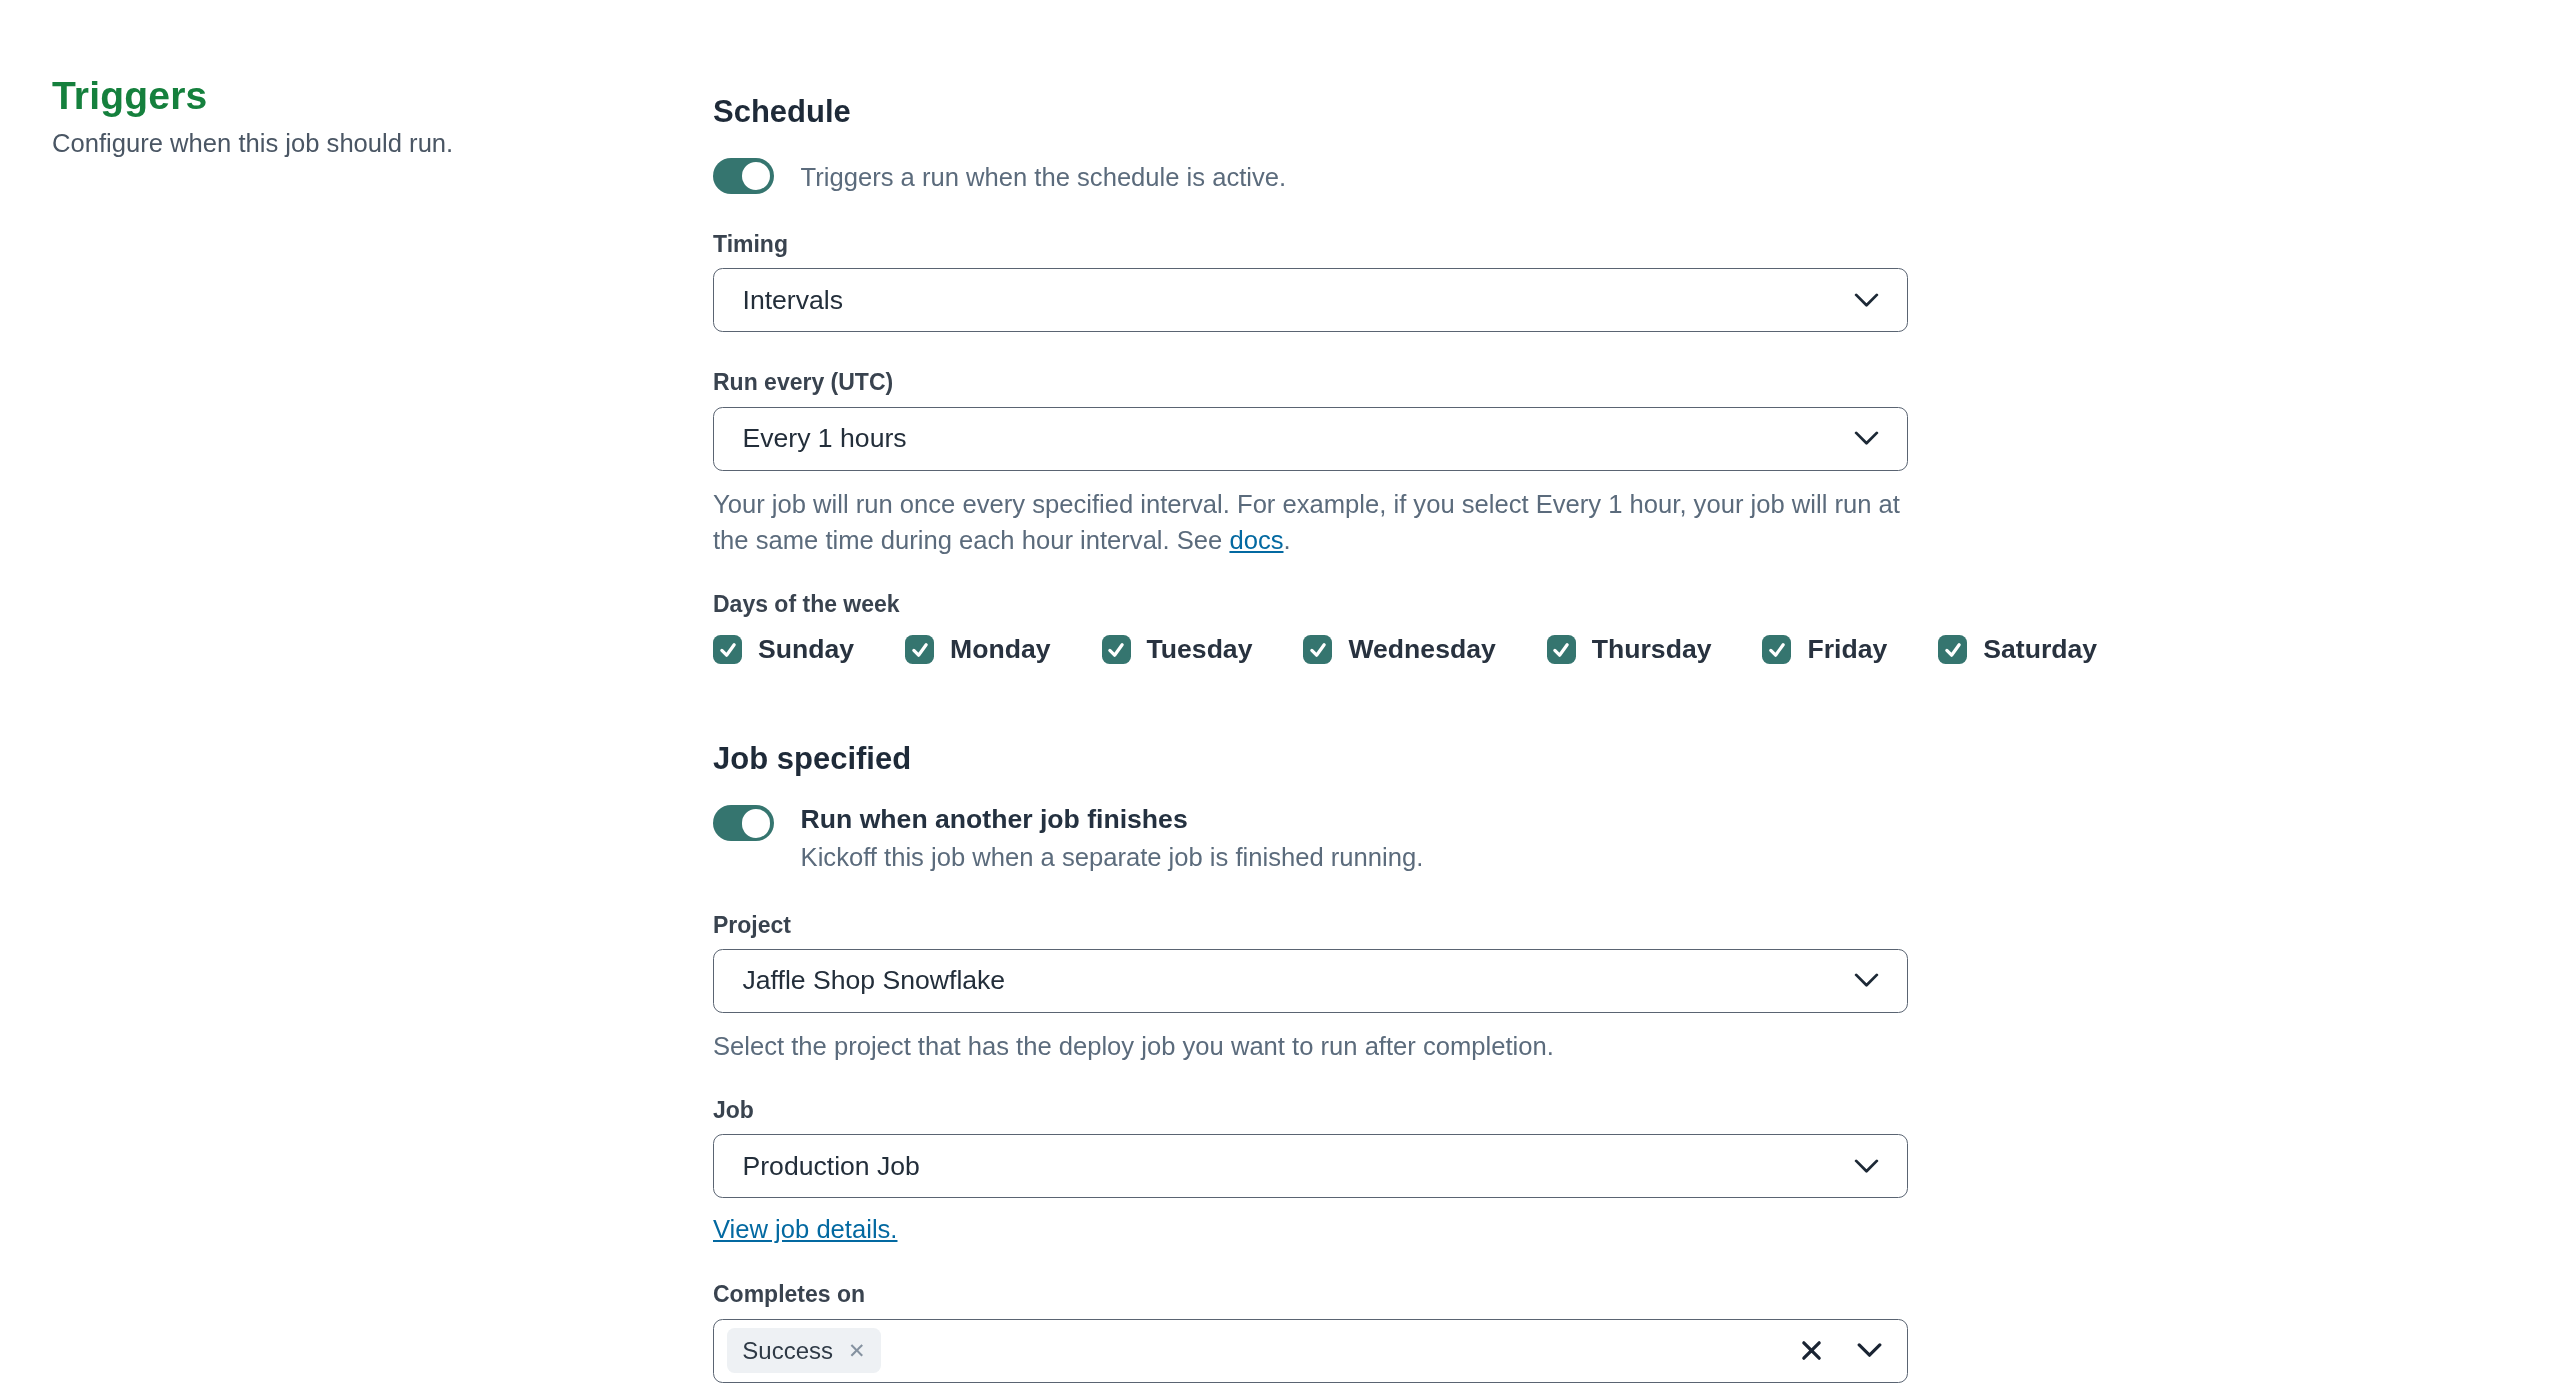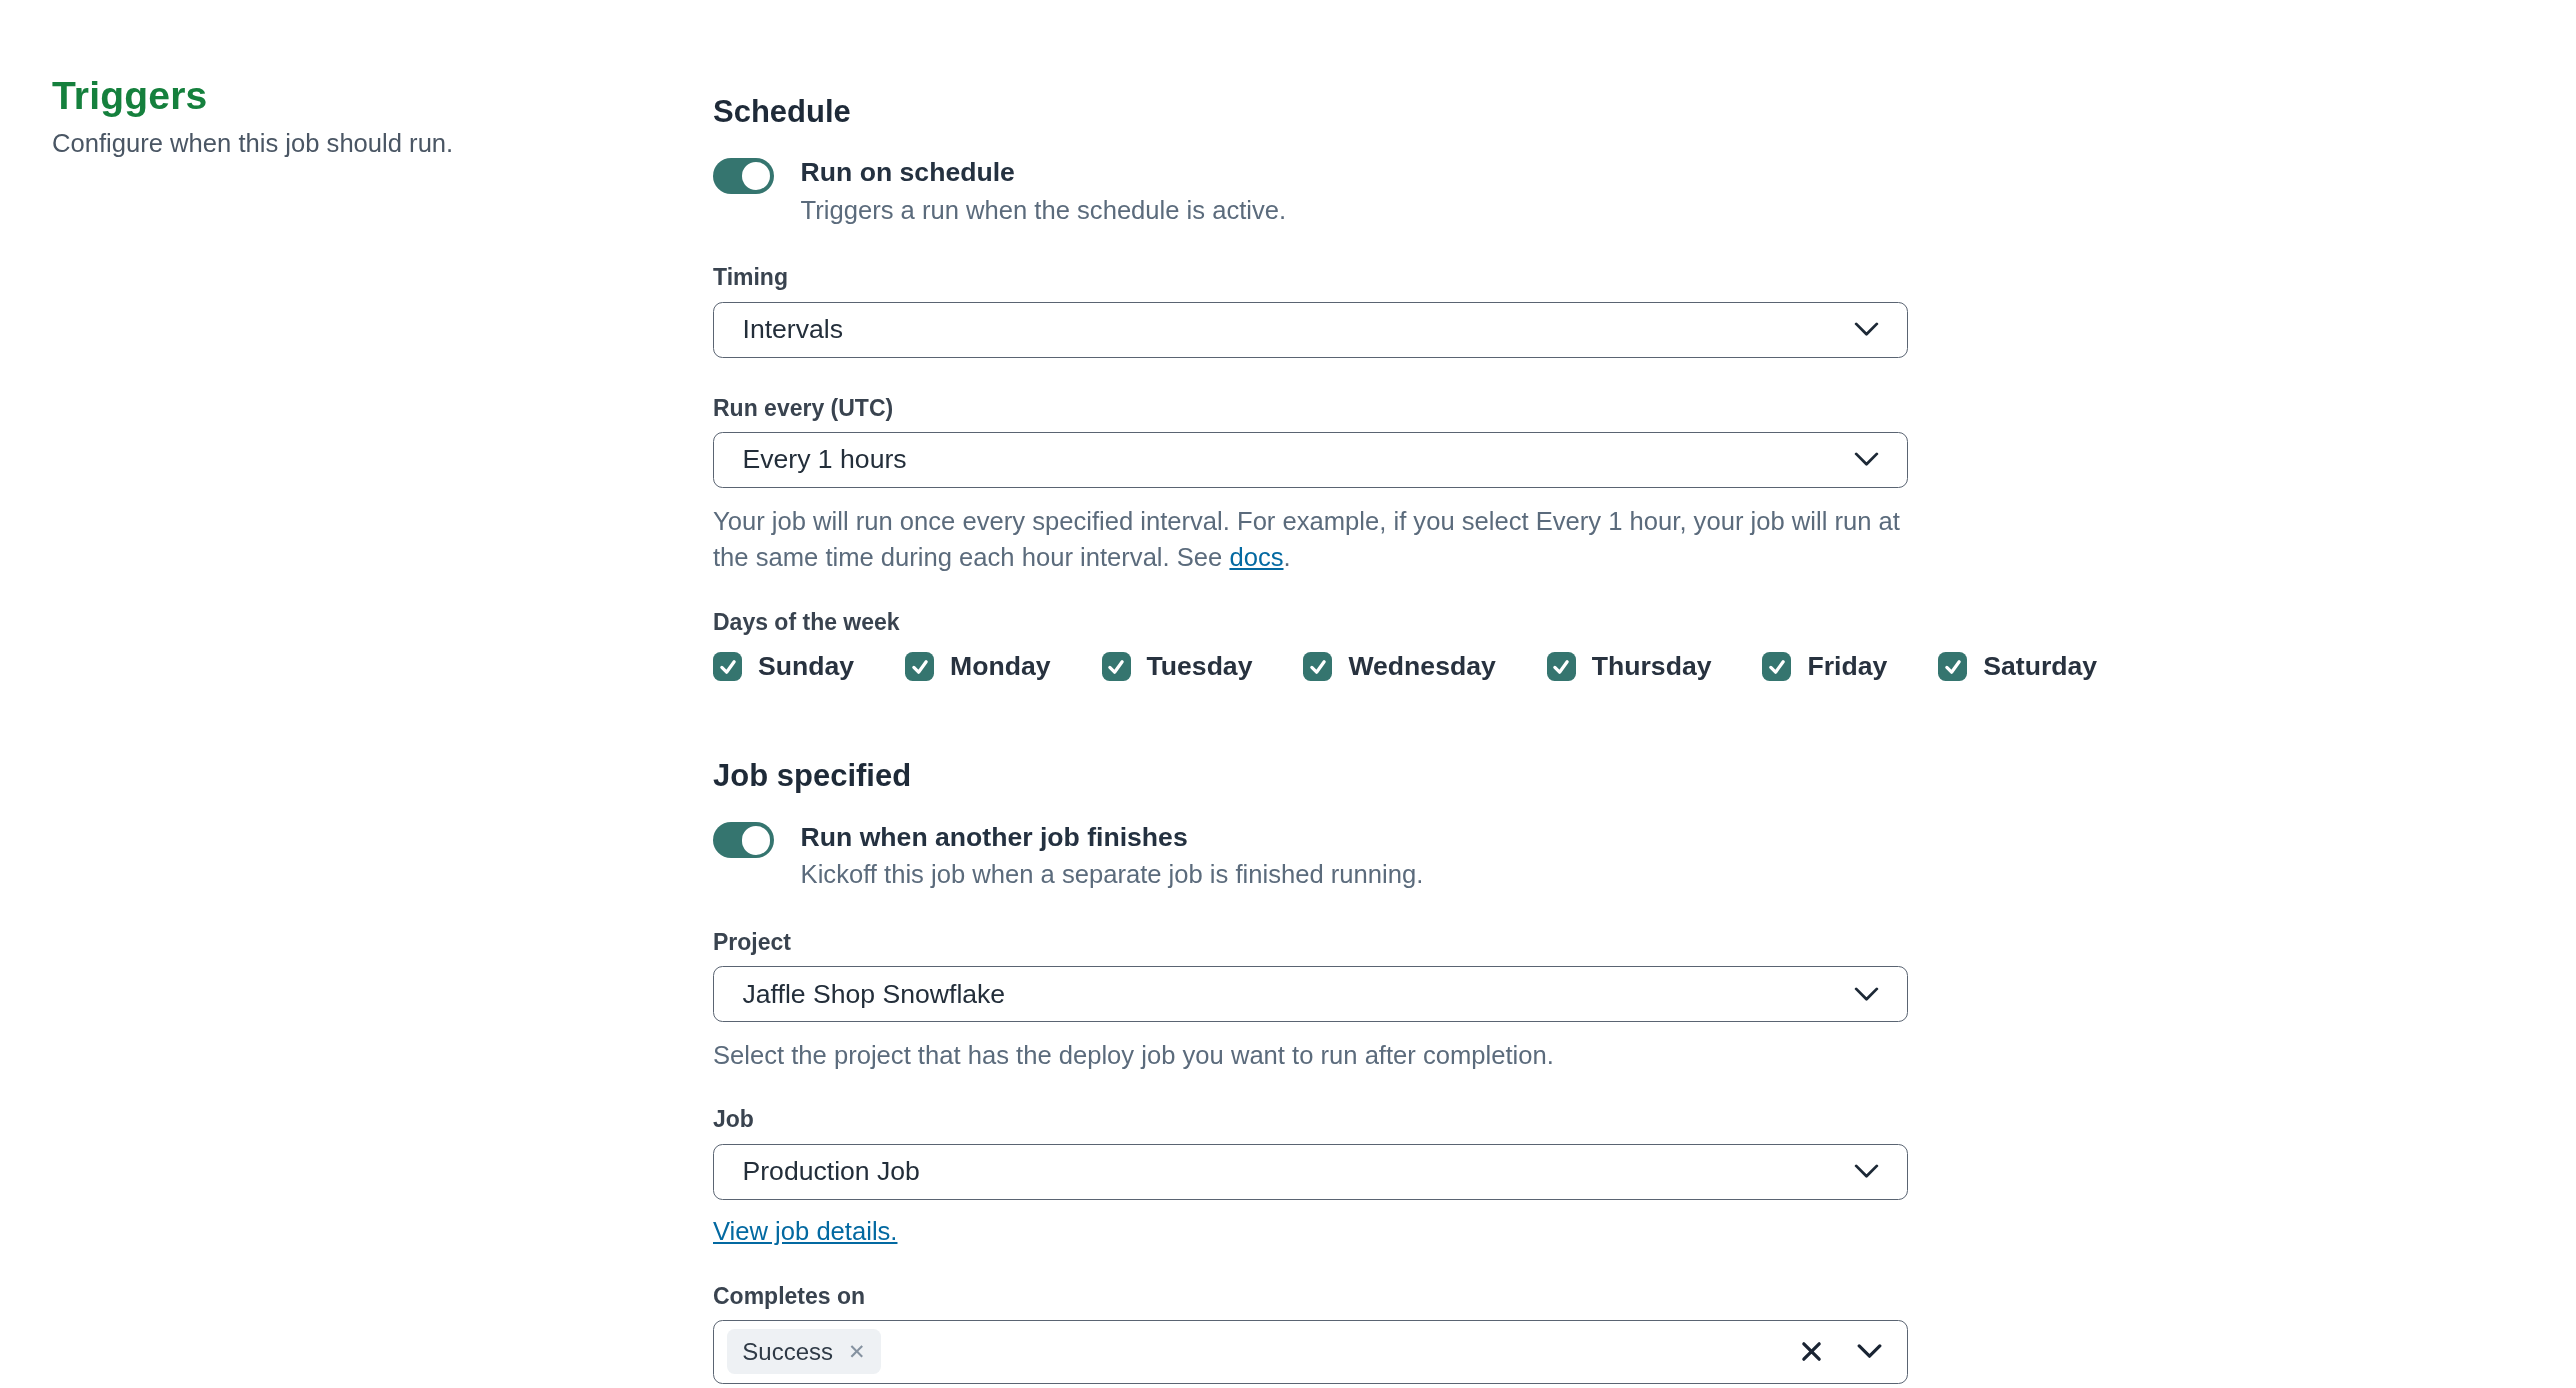--- a/index.html
+++ b/index.html
@@ -30,21 +30,21 @@
     border-radius: 50%; background: #ffffff;
   }
   .toggle-text { margin-left: 26.6px; }
   .toggle-label { font-size: 26.6px; font-weight: 700; color: #243140; line-height: 1.25; }
   .toggle-desc { font-size: 25.6px; color: #5b6b7c; line-height: 1.3; margin-top: 4.7px; }
 
   .field-label { margin-top: 36px; font-size: 23px; font-weight: 700; color: #39434f; line-height: 1.25; }
   .field-label.tight { margin-top: 32px; }
 
   .select-box {
-    margin-top: 9.5px; height: 56px; width: 100%;
+    margin-top: 9.5px; height: 64px; width: 100%;
     border: 1.9px solid #5a6472; border-radius: 9.5px; background: #ffffff;
     display: flex; align-items: center; justify-content: space-between;
     padding: 0 28.5px; cursor: pointer;
   }
   .select-value { font-size: 26.6px; color: #232e3a; }
   .chevron { width: 25px; height: 15px; flex: 0 0 auto; }
 
   .helper { margin-top: 15px; font-size: 25.6px; color: #5b6b7c; line-height: 1.42; max-width: 1195px; }
   a.inline-link, .inline-link { color: #0369a1; text-decoration: underline; cursor: pointer; }
   .standalone-link { display: inline-block; margin-top: 17px; font-size: 25.6px; }
@@ -83,21 +83,20 @@
 
 <div class="main-col">
 
   <div class="section-heading">Schedule</div>
 
   <div class="toggle-row">
     <div class="toggle">
       <div class="knob"></div>
     </div>
     <div class="toggle-text">
-      <div class="toggle-label">Run on schedule</div>
       <div class="toggle-desc">Triggers a run when the schedule is active.</div>
     </div>
   </div>
 
   <div class="field-label">Timing</div>
   <div class="select-box">
     <span class="select-value">Intervals</span>
     <svg class="chevron" viewBox="0 0 26 16" fill="none">
       <path d="M2 2 L13 13 L24 2" stroke="#1d2936" stroke-width="3" stroke-linecap="round" stroke-linejoin="round"></path>
     </svg>

